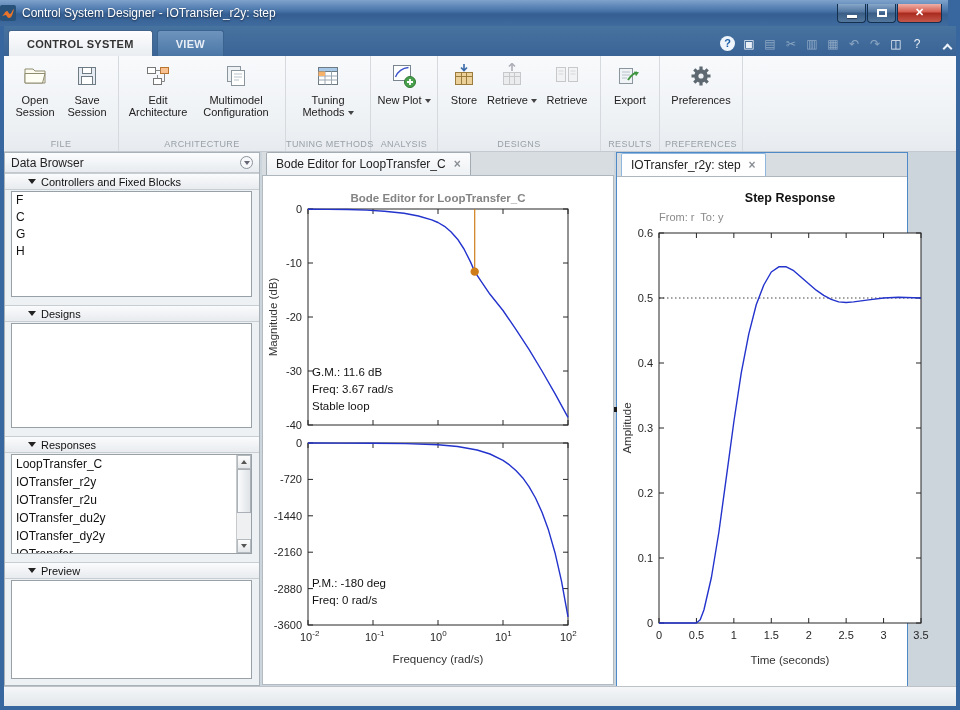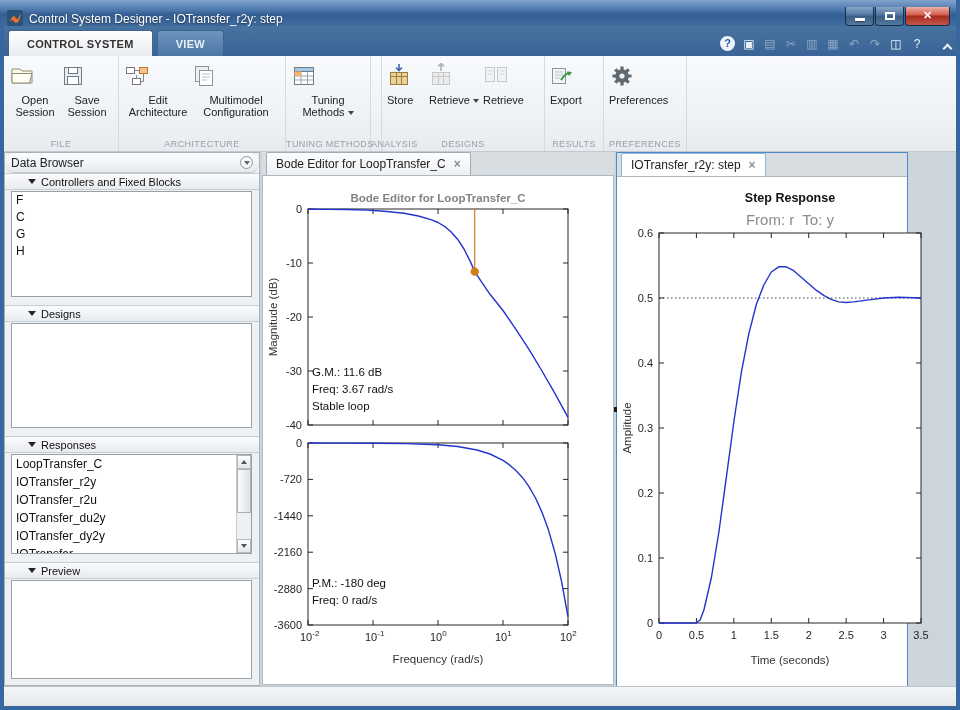--- a/index.html
+++ b/index.html
@@ -2,23 +2,23 @@
 <html><head>
 <meta charset="utf-8">
 <style>
   * { box-sizing: border-box; margin: 0; padding: 0; }
   html,body { width:960px; height:710px; }
   body { font-family:"Liberation Sans", sans-serif; background:#38669e; overflow:hidden; }
   .app { position:relative; width:960px; height:710px;
          background:linear-gradient(#5e89ba, #38669e 30%, #2c5档a86 90%); background:#38669e; }
 
   
-  .titlebar { position:absolute; top:0; left:0; right:4px; height:26px;
+  .titlebar { position:absolute; top:0; left:0; right:12px; height:26px;
               background:linear-gradient(#7fa3cb, #4a76ab 40%, #355f93 55%, #3f6b9f);
-              display:flex; align-items:flex-end; padding-left:7px; }
+              display:flex; align-items:center; }
   .app-icon { width:16px; height:16px; margin-right:6px; display:inline-block; }
   .win-title { color:#fff; font-size:12px; text-shadow:0 1px 2px rgba(0,0,0,.6); }
   .win-controls { margin-left:auto; display:flex; padding-right:6px; }
   .win-btn { width:29px; height:19px; border:1px solid #14304f; border-top:none;
              border-radius:0 0 4px 4px; margin-left:1px; position:relative;
              background:linear-gradient(#88a7c9, #50759f 45%, #3a5d85 50%, #54779d); }
   .win-btn.close { width:45px; background:linear-gradient(#efb0a6, #d3594d 45%, #a82a1d 50%, #c4574a);
                    color:#fff; font-size:11px; font-weight:bold; text-align:center; line-height:17px; }
   .glyph-min { position:absolute; left:9px; bottom:4px; width:10px; height:3px; background:#fff; box-shadow:0 1px 1px rgba(0,0,0,.4);}
   .glyph-max { position:absolute; left:9px; top:5px; width:10px; height:8px; border:2px solid #fff; }
@@ -37,36 +37,36 @@
                   line-height:15px; font-weight:bold; font-size:11px; }
   .qa-collapse { width:18px; height:18px; display:flex; align-items:center; justify-content:center; margin-left:6px; }
   .chev { width:7px; height:7px; border-left:2px solid #eef3f9; border-top:2px solid #eef3f9; transform:rotate(45deg); margin-top:3px; }
 
   
   .ribbon { position:absolute; top:56px; left:4px; right:4px; height:96px;
             background:linear-gradient(#f8fafc, #eef1f4 70%, #e7ebef);
             border-bottom:1px solid #c3c9cf; display:flex; }
   .rgroup { position:relative; height:100%; border-right:1px solid #d6dade; padding:3px 5px 13px; }
   .rbtns { display:flex; align-items:flex-start; height:100%; }
-  .rbtn { height:78px; display:flex; flex-direction:column; align-items:flex-start; padding-top:2px; border-radius:2px; }
+  .rbtn { height:78px; display:flex; flex-direction:column; align-items:center; padding-top:2px; border-radius:2px; }
   .ricon { height:30px; display:flex; align-items:center; justify-content:center; }
   .rlabel { font-size:11px; line-height:12px; color:#222; text-align:center; margin-top:3px; }
   .caret { display:inline-block; width:0; height:0; border-left:3.5px solid transparent;
            border-right:3.5px solid transparent; border-top:4px solid #444; margin-left:3px; vertical-align:middle; }
   .glabel { position:absolute; bottom:2px; left:0; right:0; text-align:center; font-size:9px;
             color:#98a0a8; letter-spacing:.4px; white-space:nowrap; }
 
   
   .main { position:absolute; top:152px; left:4px; right:4px; bottom:24px; background:#ccd4dc; }
 
   
   .data-browser { position:absolute; left:0; top:0; width:256px; height:100%;
                   background:#eef1f4; border:1px solid #a9b1b9; }
   .db-header { height:20px; background:linear-gradient(#fcfdfe, #e7ebef); border-bottom:1px solid #c2c8ce;
-               font-size:12px; color:#222; display:flex; align-items:center; padding:0 6px;border-radius:9px; }
+               font-size:12px; color:#222; display:flex; align-items:center; padding:0 6px; }
   .db-pin { margin-left:auto; width:13px; height:13px; border:1px solid #8a939b; border-radius:50%;
             display:flex; align-items:center; justify-content:center; background:#f6f8fa; }
   .db-pin .tri { width:0; height:0; border-left:3px solid transparent; border-right:3px solid transparent; border-top:4px solid #667; }
   .dbsec-header { height:17px; background:linear-gradient(#fafbfc, #e8ebef); border-top:1px solid #c8cdd2;
                   border-bottom:1px solid #c8cdd2; font-size:11px; color:#111; display:flex;
                   align-items:center; padding:0 23px; }
   .tri-down { width:0; height:0; border-left:4px solid transparent; border-right:4px solid transparent;
               border-top:5px solid #222; margin-right:5px; }
   .dblist { position:relative; background:#fff; border:1px solid #98a0a8; margin:1px 7px 0 6px; overflow:hidden; }
   .dbitem { font-size:12px; color:#111; line-height:17px; padding-left:4px; white-space:nowrap; }
@@ -92,22 +92,22 @@
           border:1px solid #a3abb3; border-bottom:none; border-radius:2px 2px 0 0; }
   .step-panel .ptab { background:#fefefe; border-color:#8fb6dc; }
   .tab-close { color:#8a8f95; font-size:12px; font-weight:bold; line-height:10px; }
   .pcontent { position:relative; background:#fff; height:509px; }
   .bode-panel .pcontent { border:1px solid #b2bac2; border-top:none; }
   .plot-svg { position:absolute; left:0; top:0; }
   .bode-title { position:absolute; top:16px; left:45px; width:260px; text-align:center;
                 font-size:11.5px; font-weight:bold; color:#848484; }
   .step-title { position:absolute; top:14px; left:42px; width:262px; text-align:center;
                 font-size:12.5px; font-weight:bold; color:#111; }
-  .step-subtitle { position:absolute; top:34px; left:42px; width:262px; text-align:center;
-                   font-size:15px; color:#8a8a8a; white-space:pre; }
+  .step-subtitle { position:absolute; top:34px; left:42px; width:262px; 
+                   font-size:11px; color:#8a8a8a; white-space:pre; }
   .splitter-dot { position:absolute; left:-3px; top:254px; width:5px; height:5px; background:#1a1a1a; }
 
   svg text { font-family:"Liberation Sans", sans-serif; }
 
   
   .statusbar { position:absolute; bottom:4px; left:4px; right:4px; height:20px;
                background:linear-gradient(#f4f6f8,#e3e7eb); border-top:1px solid #bcc2c8; }
 </style>
 </head>
 <body>
@@ -218,20 +218,33 @@
                 <rect x="3.5" y="8.5" width="6.5" height="4.5" fill="#f6b26b"></rect>
               </svg>
             </span>
           <span class="rlabel"><span>Tuning Methods</span><span class="caret"></span></span>
         </div>
       </div>
       <div class="glabel">TUNING METHODS</div>
     </div>
 
     <div class="rgroup">
+      <div class="rbtns">
+        <div class="rbtn" style="width:56px">
+          <span class="ricon">
+              <svg width="26" height="26" viewBox="0 0 26 26">
+                <rect x="2.5" y="2.5" width="17" height="15" fill="#fff" stroke="#7a858f"></rect>
+                <path d="M4.5 14c3-7 7-9 13-9.5" stroke="#3a50c8" fill="none" stroke-width="1.3"></path>
+                <circle cx="19" cy="19" r="5.5" fill="#49a04c" stroke="#2f7a33"></circle>
+                <path d="M19 16v6M16 19h6" stroke="#fff" stroke-width="1.8"></path>
+              </svg>
+            </span>
+          <span class="rlabel"><span>New Plot</span><span class="caret"></span></span>
+        </div>
+      </div>
       <div class="glabel">ANALYSIS</div>
     </div>
 
     <div class="rgroup">
       <div class="rbtns">
         <div class="rbtn" style="width:42px">
           <span class="ricon">
               <svg width="24" height="26" viewBox="0 0 24 26">
                 <path d="M12 1v6M9 4.5L12 7.5 15 4.5" stroke="#3a6aa8" fill="none" stroke-width="1.6"></path>
                 <rect x="3.5" y="9.5" width="17" height="12" fill="#ecd09a" stroke="#9c7c3c"></rect>

